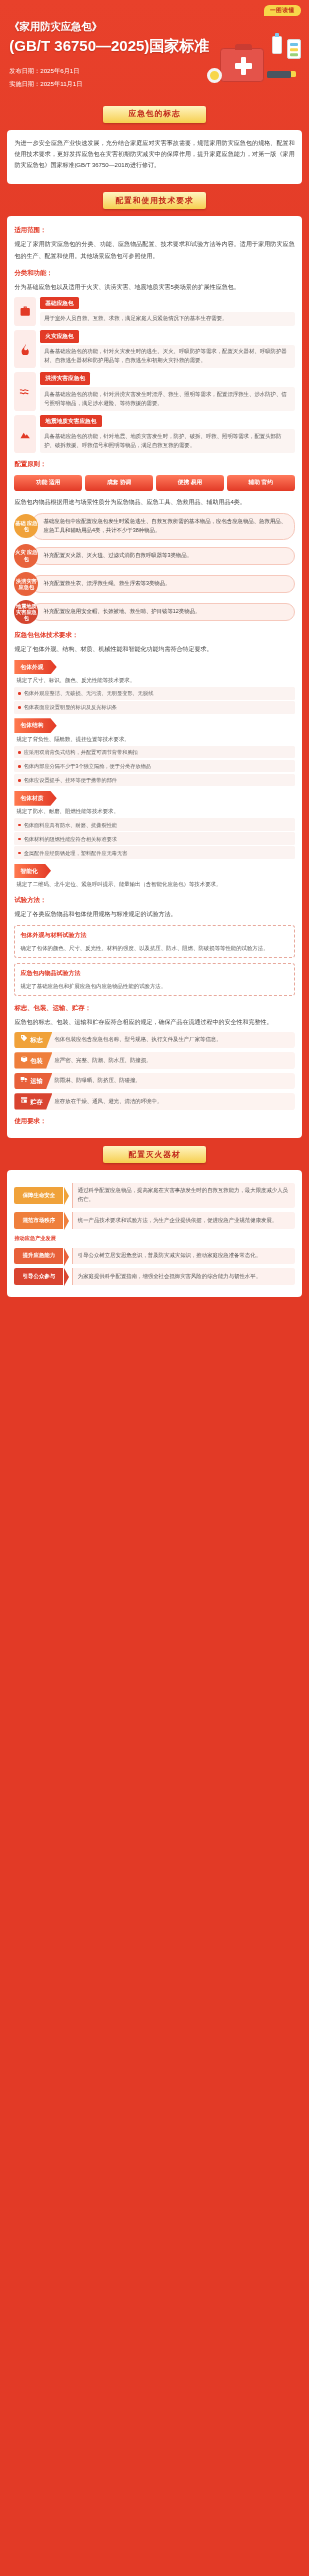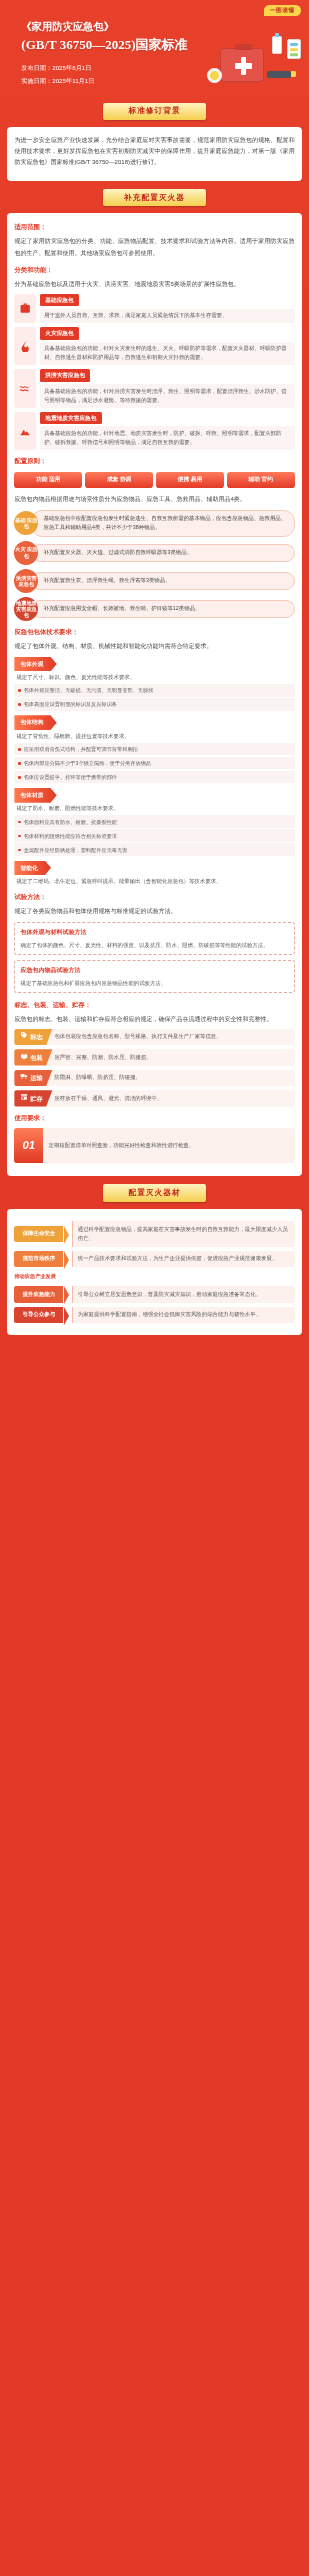--- a/index.html
+++ b/index.html
@@ -28,37 +28,35 @@
     font-weight: bold;
     padding: 1.5px 6.2px;
     border-radius: 5.2px 5.2px 5.2px 0;
     letter-spacing: 0.5px;
   }
   
   .header {
     padding: 3.1px 9.3px 7.2px 9.3px;
     position: relative;
     min-height: 77px;
-    margin-left: 12px;
   }
   .h-title {
     color: #ffffff;
     font-size: 10.3px;
     font-weight: bold;
     line-height: 1.5;
     text-shadow: 0 1px 1.5px rgba(0,0,0,.18);
   }
   .h-title2 {
     color: #ffffff;
-    font-size: 13px;
+    font-size: 15px;
     font-weight: bold;
     line-height: 1.5;
     margin-bottom: 8.2px;
     text-shadow: 0 1px 1.5px rgba(0,0,0,.18);
-    font-family: Liberation Serif, serif;
   }
   .h-meta {
     color: #ffffff;
     font-size: 6.2px;
     line-height: 2.0;
   }
   
   .illus {
     position: absolute;
     right: 5.2px;
@@ -463,26 +461,26 @@
         <span class="kit-cross-v"></span>
         <span class="kit-cross-h"></span>
       </div>
       <div class="pillbox"></div>
       <div class="bottle"></div>
       <div class="tape"></div>
       <div class="flash"></div>
     </div>
   </div>
 
-  <div class="banner">标准修订背景</div>
+  <div class="banner">应急包的标志</div>
   <div class="card">
     <p>为进一步安全应急产业快速发展​​​​​​​​​​​​​，充分结合家庭应对灾害事故需要，规范家用防灾应急包的规格、配置和使用技术要求，更好发挥应急包在灾害初期防灾减灾中的保障作用，提升家庭应急能力，对第一版《家用防灾应急包》国家标准(GB/T 36750—2018)进行修订。</p>
   </div>
 
-  <div class="banner">补充配置灭火器</div>
+  <div class="banner">配置和使用技术要求</div>
 
   <div class="card">
 
     <div class="sub-h first">适用范围：</div>
     <p>规定了家用防灾应急包的分类、功能、应急物品配置、技术要求和试验方法等内容。适用于家用防灾应急包的生产、配置和使用。其他场景应急包可参照使用。</p>
 
     <div class="sub-h">分类和功能：</div>
     <p>分为基础应急包以及适用于火灾、洪涝灾害、地震地质灾害5类场景的扩展性应急包。</p>
 
     <div class="kit-row">
@@ -654,24 +652,20 @@
               <path d="M3 4h18v4H3V4zm1 6h16v10H4V10zm3 2v6h4v-6H7z"></path>
             </svg>
         </span>
         <span>贮存</span>
       </div>
       <div class="step-text">应存放在干燥、通风、避光、清洁的环境中。</div>
     </div>
 
     <div class="sub-h">使用要求：</div>
 
-    <div class="use-item">
-      <div class="use-num">01</div>
-      <div class="use-text">定期核配置清单对照查验，功能完好性检查和效性进行检查。</div>
-    </div>
 
   </div>
 
   <div class="banner">配置灭火器材</div>
   <div class="card">
     <div class="flow-row">
       <div class="flow-left f1">保障生命安全</div>
       <div class="flow-right">通过科学配置应急物品，提高家庭在灾害事故发生时的自救互救能力，最大限度减少人员伤亡。</div>
     </div>
     <div class="flow-row">

